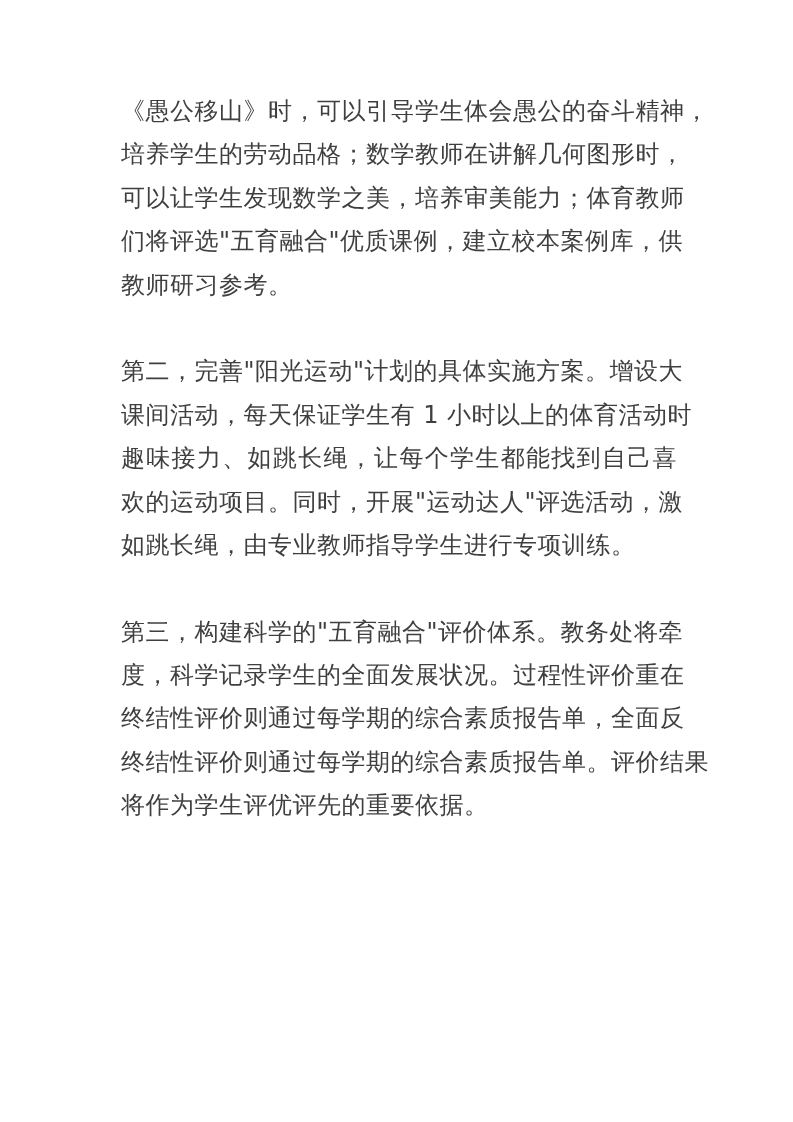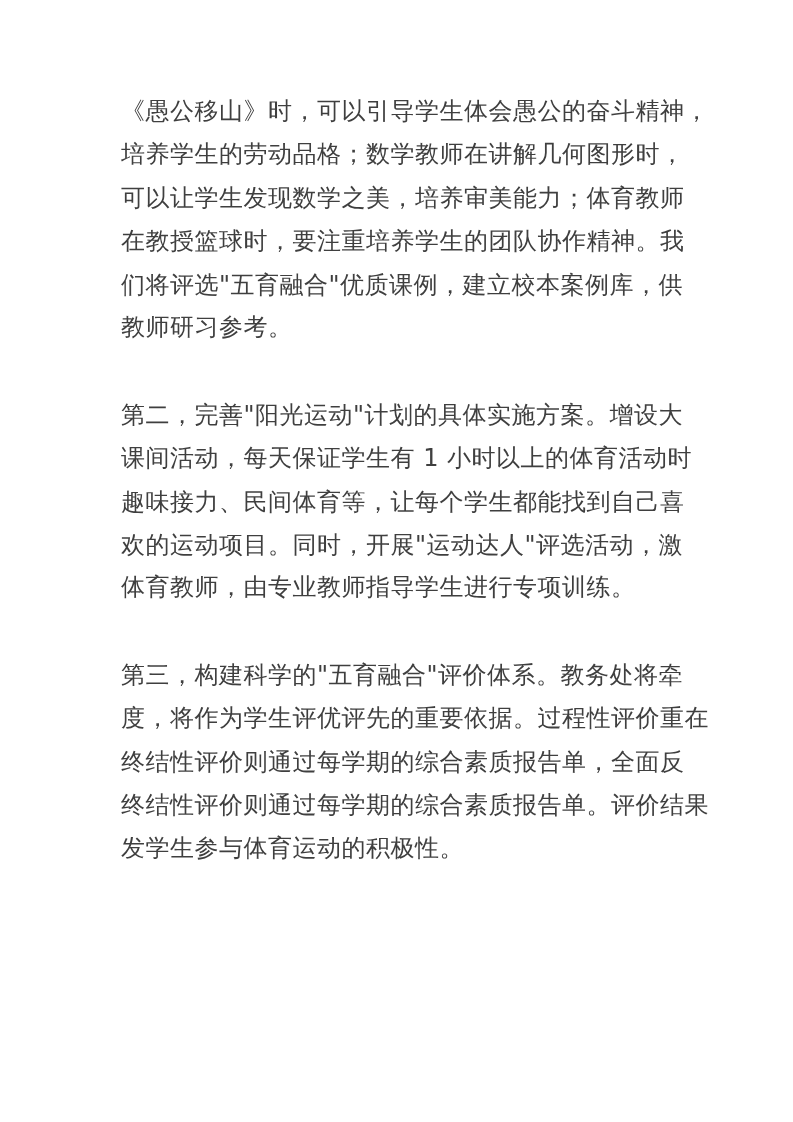--- a/index.html
+++ b/index.html
@@ -40,46 +40,44 @@
     line-height: 43.4px;
     color: #3f3f3f;
     white-space: nowrap;
     text-align: justify;
     text-align-last: justify;
     -moz-text-align-last: justify;
     letter-spacing: 0.5px;
   }
   .text-line.para-last {
     text-align-last: left;
-    font-family: Liberation Mono, monospace;
     -moz-text-align-last: left;
   }
 </style>
 </head>
 <body>
 
 <div class="doc-page">
   <div class="text-block">
 
   <div class="paragraph">
         <div class="text-line">《愚公移山》时，可以引导学生体会愚公的奋斗精神，</div>
         <div class="text-line">培养学生的劳动品格；数学教师在讲解几何图形时，</div>
         <div class="text-line">可以让学生发现数学之美，培养审美能力；体育教师</div>
-        <div class="text-line">在教授篮球时，要注重培养学生的团队协作精神。我</div>
         <div class="text-line">们将评选"五育融合"优质课例，建立校本案例库，供</div>
         <div class="text-line para-last">教师研习参考。</div>
       </div>
       <div class="paragraph">
         <div class="text-line">第二，完善"阳光运动"计划的具体实施方案。增设大</div>
         <div class="text-line">课间活动，每天保证学生有 1 小时以上的体育活动时</div>
-        <div class="text-line">趣味接力、民间体育等，让每个学生都能找到自己喜</div>
+        <div class="text-line">趣味接力、如跳长绳，让每个学生都能找到自己喜</div>
         <div class="text-line">欢的运动项目。同时，开展"运动达人"评选活动，激</div>
-        <div class="text-line para-last">体育教师，由专业教师指导学生进行专项训练。</div>
+        <div class="text-line para-last">如跳长绳，由专业教师指导学生进行专项训练。</div>
       </div>
       <div class="paragraph">
         <div class="text-line">第三，构建科学的"五育融合"评价体系。教务处将牵</div>
-        <div class="text-line">度，将作为学生评优评先的重要依据。过程性评价重在</div>
+        <div class="text-line">度，科学记录学生的全面发展状况。过程性评价重在</div>
         <div class="text-line">终结性评价则通过每学期的综合素质报告单，全面反</div>
         <div class="text-line">终结性评价则通过每学期的综合素质报告单。评价结果</div>
-        <div class="text-line para-last">发学生参与体育运动的积极性。</div>
+        <div class="text-line para-last">将作为学生评优评先的重要依据。</div>
       </div>
     </div>
 </div>
 
 </body></html>

